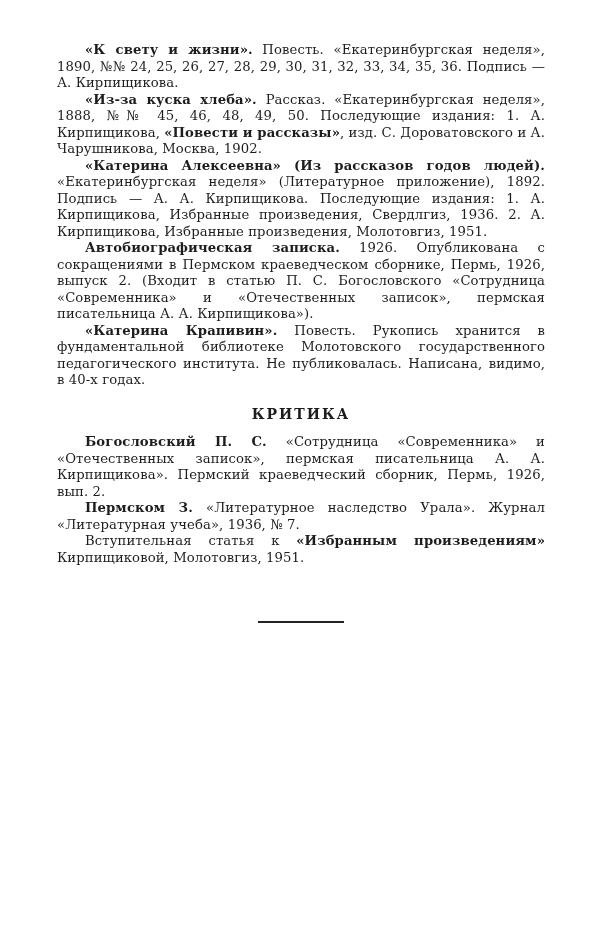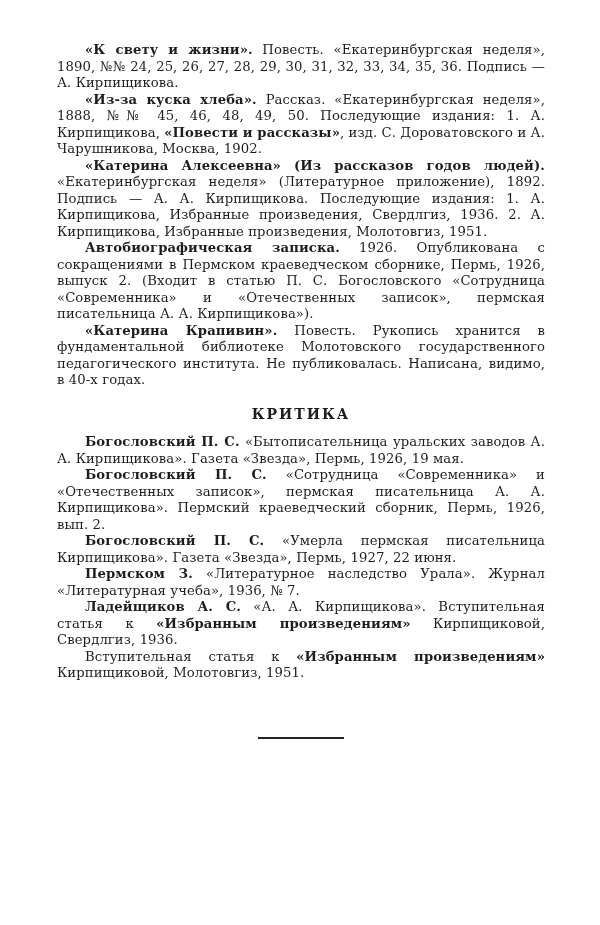--- a/index.html
+++ b/index.html
@@ -55,22 +55,19 @@
       <p class="entry"><span class="seg bold">«К свету и жизни».</span><span class="seg"> Повесть. «Екатеринбургская неделя», 1890, №№ 24, 25, 26, 27, 28, 29, 30, 31, 32, 33, 34, 35, 36. Подпись — А. Кирпищикова.</span></p>
       <p class="entry"><span class="seg bold">«Из-за куска хлеба».</span><span class="seg"> Рассказ. «Екатеринбургская неделя», 1888, №№ 45, 46, 48, 49, 50. Последующие издания: 1. А. Кирпищикова, </span><span class="seg bold">«Повести и рассказы»</span><span class="seg">, изд. С. Дороватовского и А. Чарушникова, Москва, 1902.</span></p>
       <p class="entry"><span class="seg bold">«Катерина Алексеевна» (Из рассказов годов людей).</span><span class="seg"> «Екатеринбургская неделя» (Литературное приложение), 1892. Подпись — А. А. Кирпищикова. Последующие издания: 1. А. Кирпищикова, Избранные произведения, Свердлгиз, 1936. 2. А. Кирпищикова, Избранные произведения, Молотовгиз, 1951.</span></p>
       <p class="entry"><span class="seg bold">Автобиографическая записка.</span><span class="seg"> 1926. Опубликована с сокращениями в Пермском краеведческом сборнике, Пермь, 1926, выпуск 2. (Входит в статью П. С. Богословского «Сотрудница «Современника» и «Отечественных записок», пермская писательница А. А. Кирпищикова»).</span></p>
       <p class="entry"><span class="seg bold">«Катерина Крапивин».</span><span class="seg"> Повесть. Рукопись хранится в фундаментальной библиотеке Молотовского государственного педагогического института. Не публиковалась. Написана, видимо, в 40-х годах.</span></p>
     </section>
 
   <h2 class="section-heading">КРИТИКА</h2>
 
   <section id="criticism-list">
-      <p class="entry"><span class="seg bold">Богословский П. С.</span><span class="seg"> «Бытописательница уральских заводов А. А. Кирпищикова». Газета «Звезда», Пермь, 1926, 19 мая.</span></p>
       <p class="entry"><span class="seg bold">Богословский П. С.</span><span class="seg"> «Сотрудница «Современника» и «Отечественных записок», пермская писательница А. А. Кирпищикова». Пермский краеведческий сборник, Пермь, 1926, вып. 2.</span></p>
-      <p class="entry"><span class="seg bold">Богословский П. С.</span><span class="seg"> «Умерла пермская писательница Кирпищикова». Газета «Звезда», Пермь, 1927, 22 июня.</span></p>
       <p class="entry"><span class="seg bold">Пермском З.</span><span class="seg"> «Литературное наследство Урала». Журнал «Литературная учеба», 1936, № 7.</span></p>
-      <p class="entry"><span class="seg bold">Ладейщиков А. С.</span><span class="seg"> «А. А. Кирпищикова». Вступительная статья к </span><span class="seg bold">«Избранным произведениям»</span><span class="seg"> Кирпищиковой, Свердлгиз, 1936.</span></p>
       <p class="entry"><span class="seg">Вступительная статья к </span><span class="seg bold">«Избранным произведениям»</span><span class="seg"> Кирпищиковой, Молотовгиз, 1951.</span></p>
     </section>
 
   <div class="divider"></div>
 </div>
 
 </body></html>

